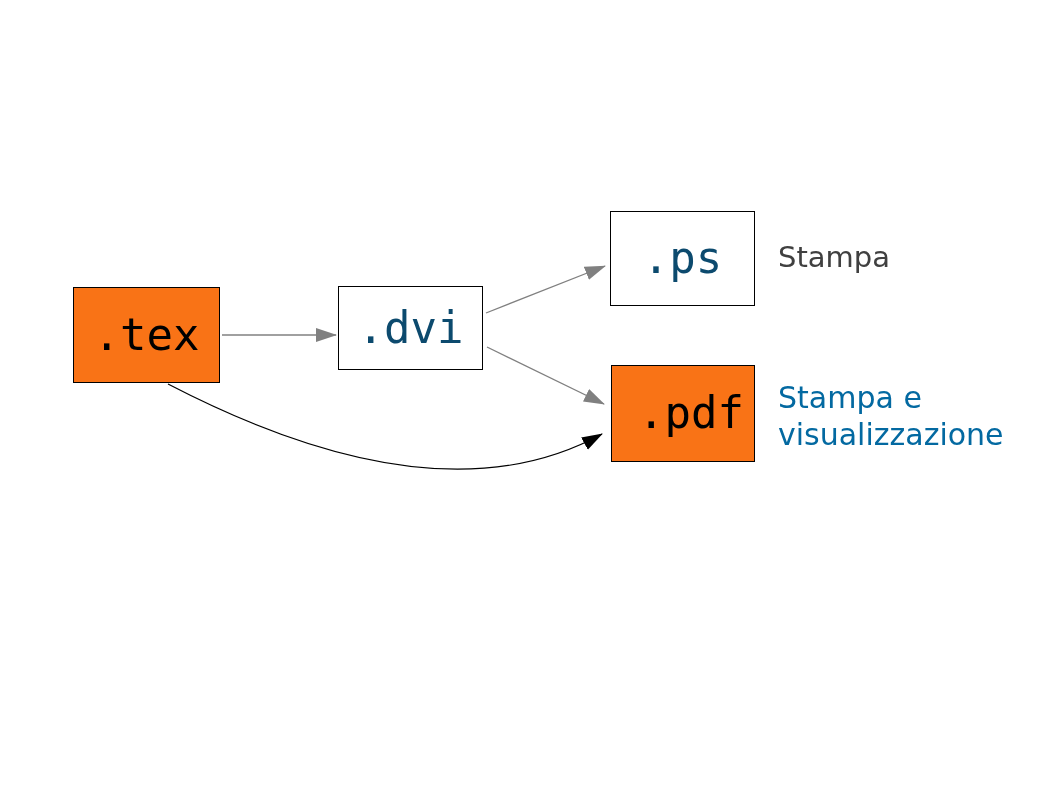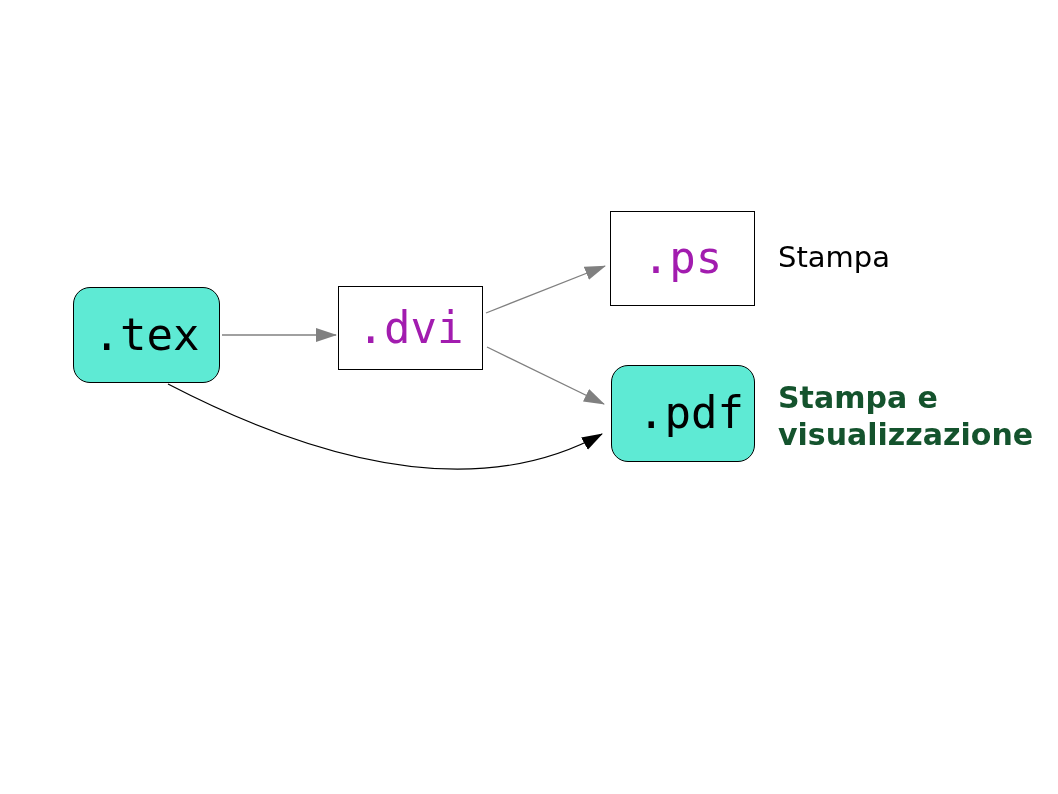--- a/index.html
+++ b/index.html
@@ -25,44 +25,43 @@
     position: absolute;
     box-sizing: border-box;
     border: 1.5px solid #000000;
     display: flex;
     align-items: center;
     justify-content: center;
     font-family: "DejaVu Sans Mono", "Liberation Mono", monospace;
     font-size: 44px;
     line-height: 1.1;
   }
-  .node--highlight { background: #5eead4; color: #000000; border-radius: 17px; }
-  .node--plain     { background: #ffffff; color: #a21caf; }
+  .node--highlight { background: #f97316; color: #000000; }
+  .node--plain     { background: #ffffff; color: #0c4a6e; }
 
   .node--tex { left: 73px;  top: 287px; width: 147px; height: 96px; }
   .node--dvi { left: 338px; top: 286px; width: 145px; height: 84px; }
   .node--ps  { left: 610px; top: 211px; width: 145px; height: 95px; }
   .node--pdf { left: 611px; top: 365px; width: 144px; height: 97px; padding-left: 16px; }
 
   .note {
     position: absolute;
     font-family: "DejaVu Sans", "Liberation Sans", sans-serif;
   }
   .note--ps {
     left: 778px; top: 240px;
     font-size: 29px;
-    color: #000000;
+    color: #404040;
   }
   .note--pdf {
     left: 778px; top: 379px;
     width: 260px;
     font-size: 30px;
     line-height: 37px;
-    color: #14532d;
-    font-weight: bold;
+    color: #0369a1;
   }
 </style>
 </head>
 <body>
 
 <div class="canvas">
 
   <svg class="edges" width="1058" height="794" viewBox="0 0 1058 794" xmlns="http://www.w3.org/2000/svg">
     <defs>
       <marker id="arrow-gray" markerUnits="userSpaceOnUse" markerWidth="22" markerHeight="16" refX="20" refY="8" orient="auto">

